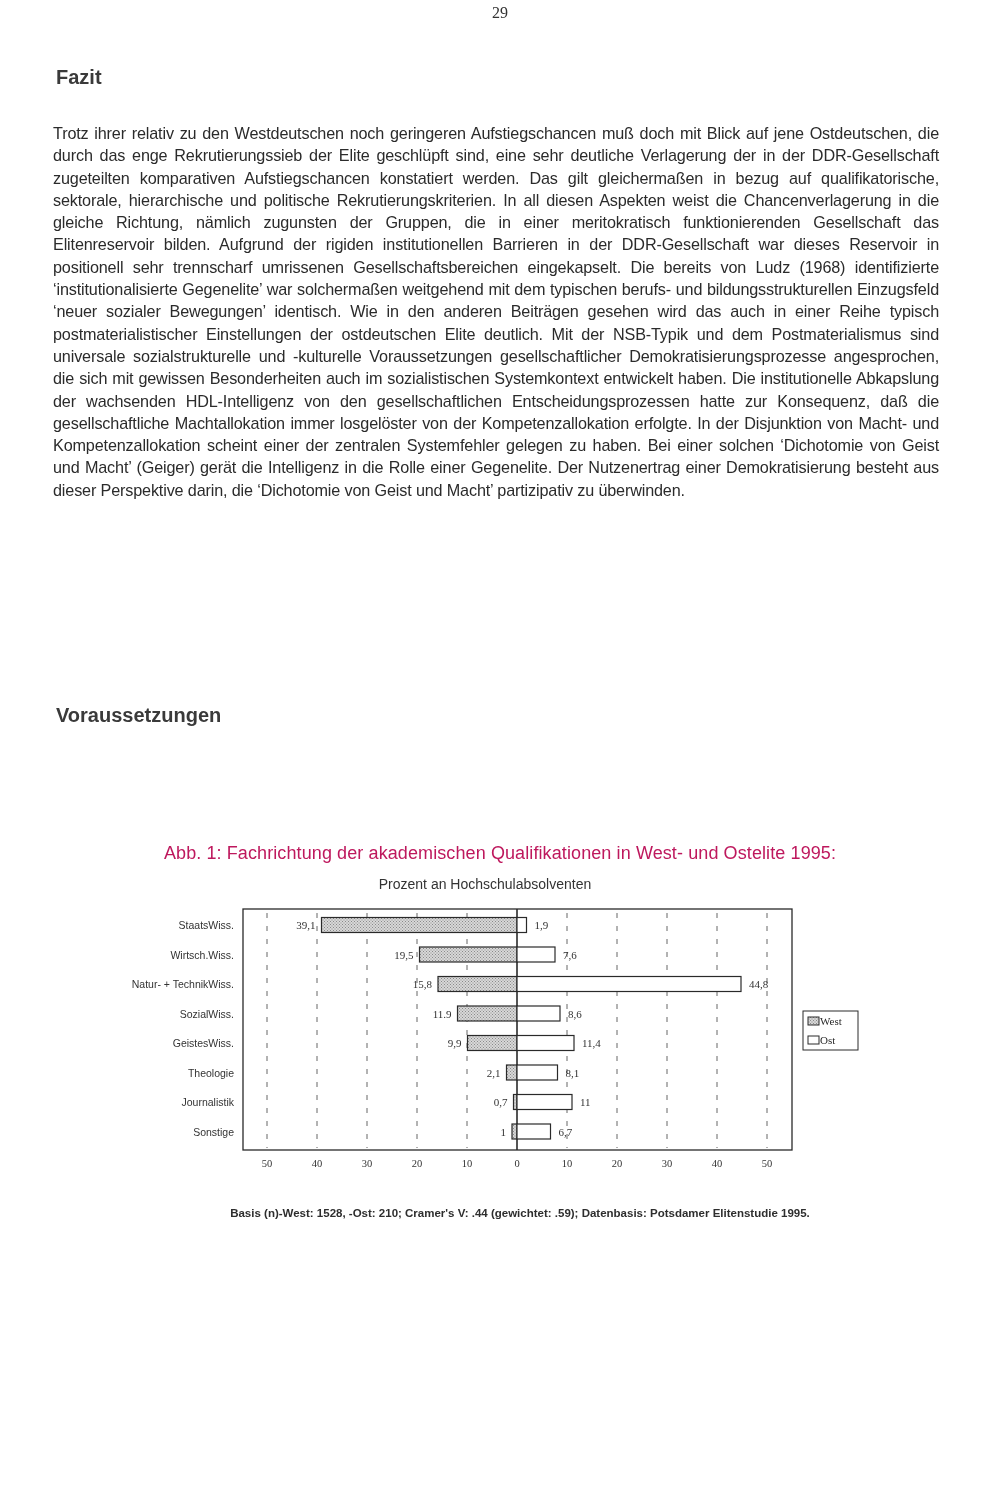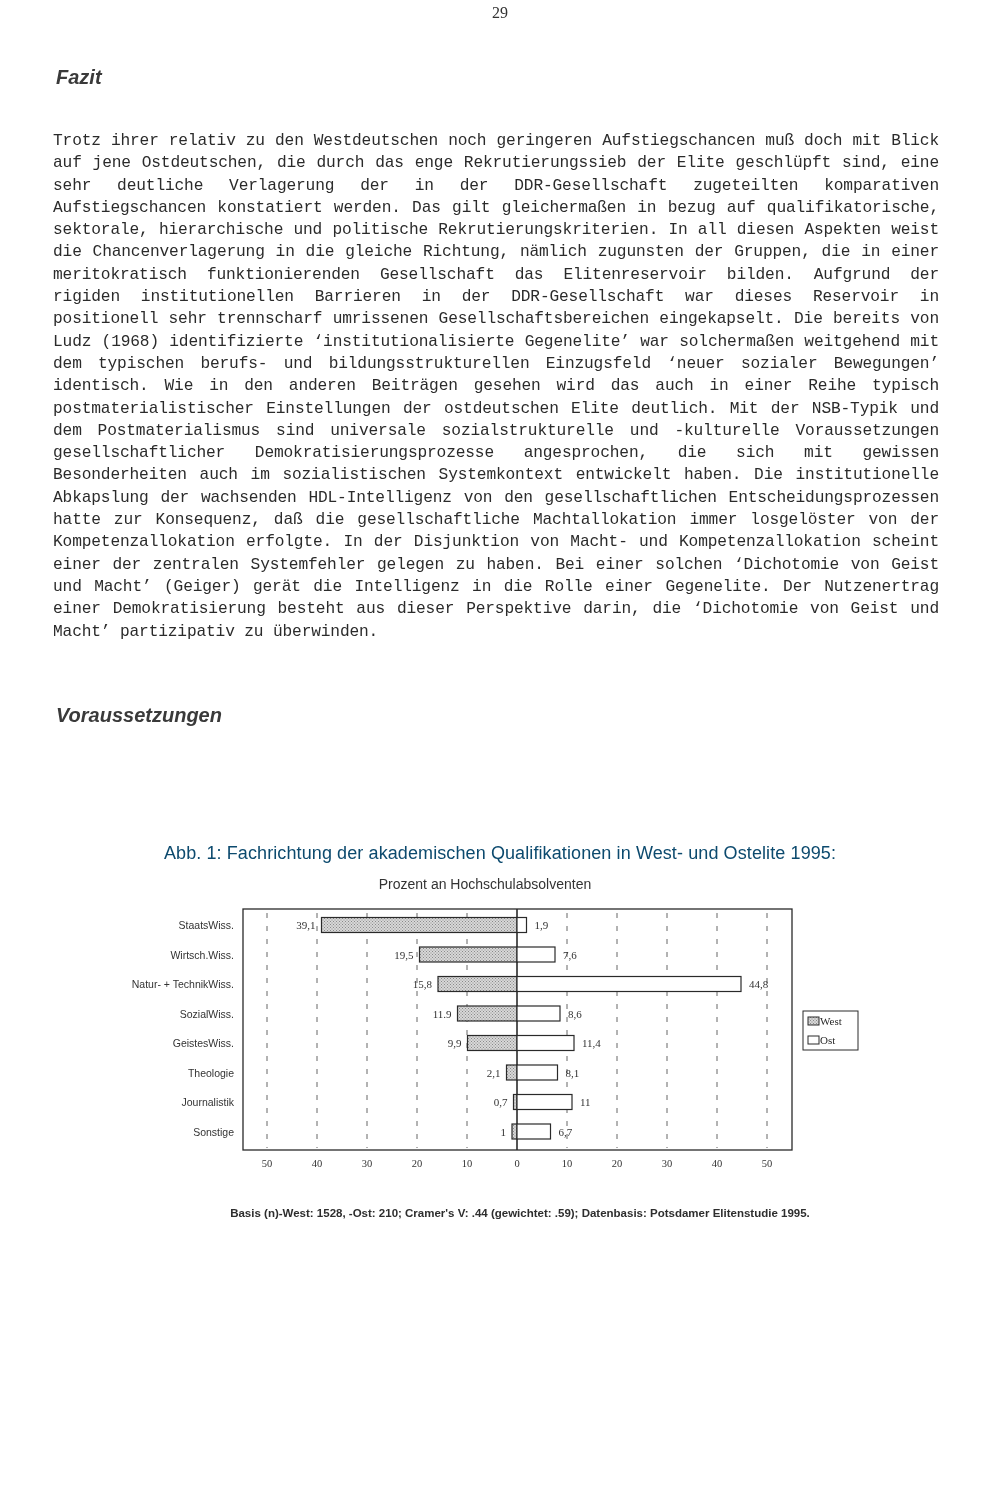--- a/index.html
+++ b/index.html
@@ -1,20 +1,20 @@
 <!DOCTYPE html>
 <html><head>
 <meta charset="utf-8">
 <style>
   html, body { margin:0; padding:0; background:#ffffff; }
   body { width:1000px; height:1503px; position:relative; overflow:hidden; color:#2a2a2a; font-family:"Liberation Sans", sans-serif; }
   .page-number { position:absolute; top:4px; left:0; width:1000px; text-align:center; font-family:"Liberation Serif", serif; font-size:16px; color:#333; }
-  .heading { position:absolute; left:56px; font-family:"Liberation Sans", sans-serif; font-weight:bold; font-style:italic; font-size:20px; color:#3a3a3a; }
-  .body-text { position:absolute; left:53px; top:122px; width:886px; font-family:Liberation Mono, monospace; font-size:16.2px; line-height:22.3px; text-align:justify; color:#2b2b2b; letter-spacing:-0.15px;margin-top:8px; }
-  .fig-caption { position:absolute; top:843px; left:0; width:1000px; text-align:center; font-size:18px; color:#0c4a6e; letter-spacing:0.1px; padding-left:-20px; }
+  .heading { position:absolute; left:56px; font-family:"Liberation Sans", sans-serif; font-weight:bold; font-size:20px; color:#3a3a3a; }
+  .body-text { position:absolute; left:53px; top:122px; width:886px; font-family:Liberation Sans, sans-serif; font-size:16.2px; line-height:22.3px; text-align:justify; color:#2b2b2b; letter-spacing:-0.15px; }
+  .fig-caption { position:absolute; top:843px; left:0; width:1000px; text-align:center; font-size:18px; color:#be185d; letter-spacing:0.1px; padding-left:-20px; }
   .fig-sub { position:absolute; top:876px; left:0; width:1000px; text-align:center; font-size:14px; color:#333; margin-left:-15px; }
   .footnote { position:absolute; top:1207px; left:0; width:1000px; text-align:center; font-size:11.5px; color:#2e2e2e; font-weight:bold; margin-left:20px; }
   svg text { font-family:"Liberation Serif", serif; }
   .cat-label { font-family:"Liberation Sans", sans-serif !important; }
 </style>
 </head>
 <body>
 
 <div class="page-number">29</div>
 

